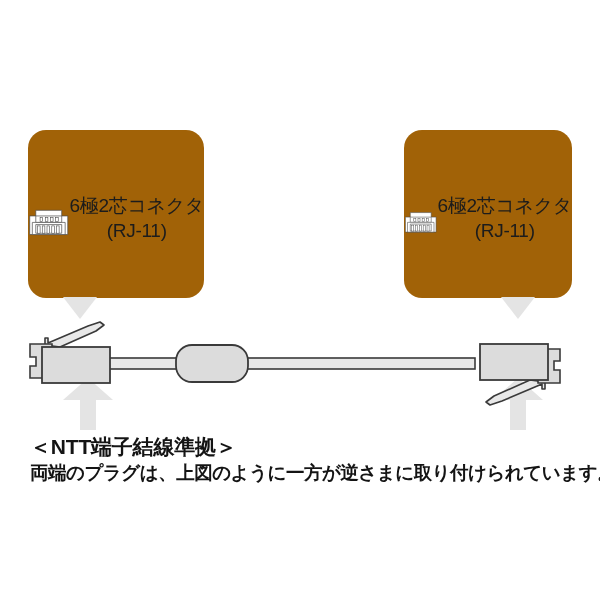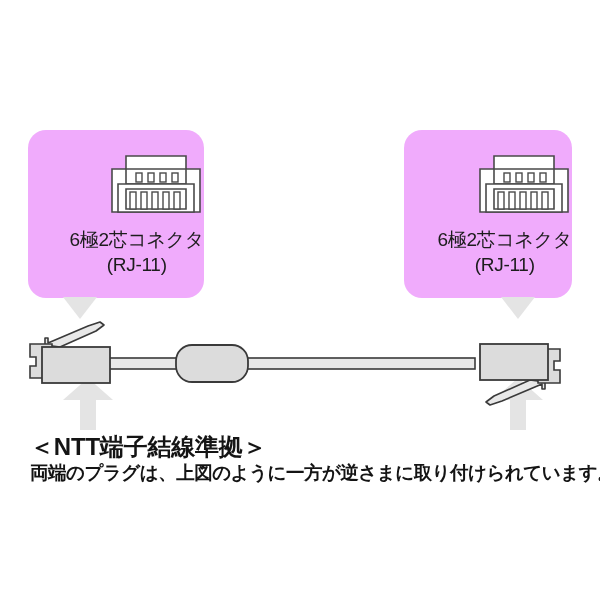--- a/index.html
+++ b/index.html
@@ -20,26 +20,26 @@
     position: absolute;
     left: 0;
     top: 0;
     width: 600px;
     height: 600px;
   }
 
   
   .callout {
     position: absolute;
-    background: #f0abfc;
+    background: #a16207;
     border-radius: 18px;
     box-sizing: border-box;
     display: flex;
-    flex-direction: column;
-    align-items: flex-end;
+    flex-direction: row;
+    align-items: center;
   }
   .callout-left  { left: 28px;  top: 130px; width: 176px; height: 168px; }
   .callout-right { left: 404px; top: 130px; width: 168px; height: 168px; }
 
   .callout-tail {
     position: absolute;
     width: 0;
     height: 0;
     border-left: 17px solid transparent;
     border-right: 17px solid transparent;
@@ -77,21 +77,21 @@
   }
 
   
   .note {
     position: absolute;
     left: 30px;
     top: 434px;
     width: 550px;
   }
   .note-heading {
-    font-size: 24px;
+    font-size: 21px;
     line-height: 26px;
     font-weight: 700;
     letter-spacing: -0.2px;
     color: #141414;
     white-space: nowrap;
   }
   .note-body {
     font-size: 18.5px;
     line-height: 25px;
     font-weight: 700;

